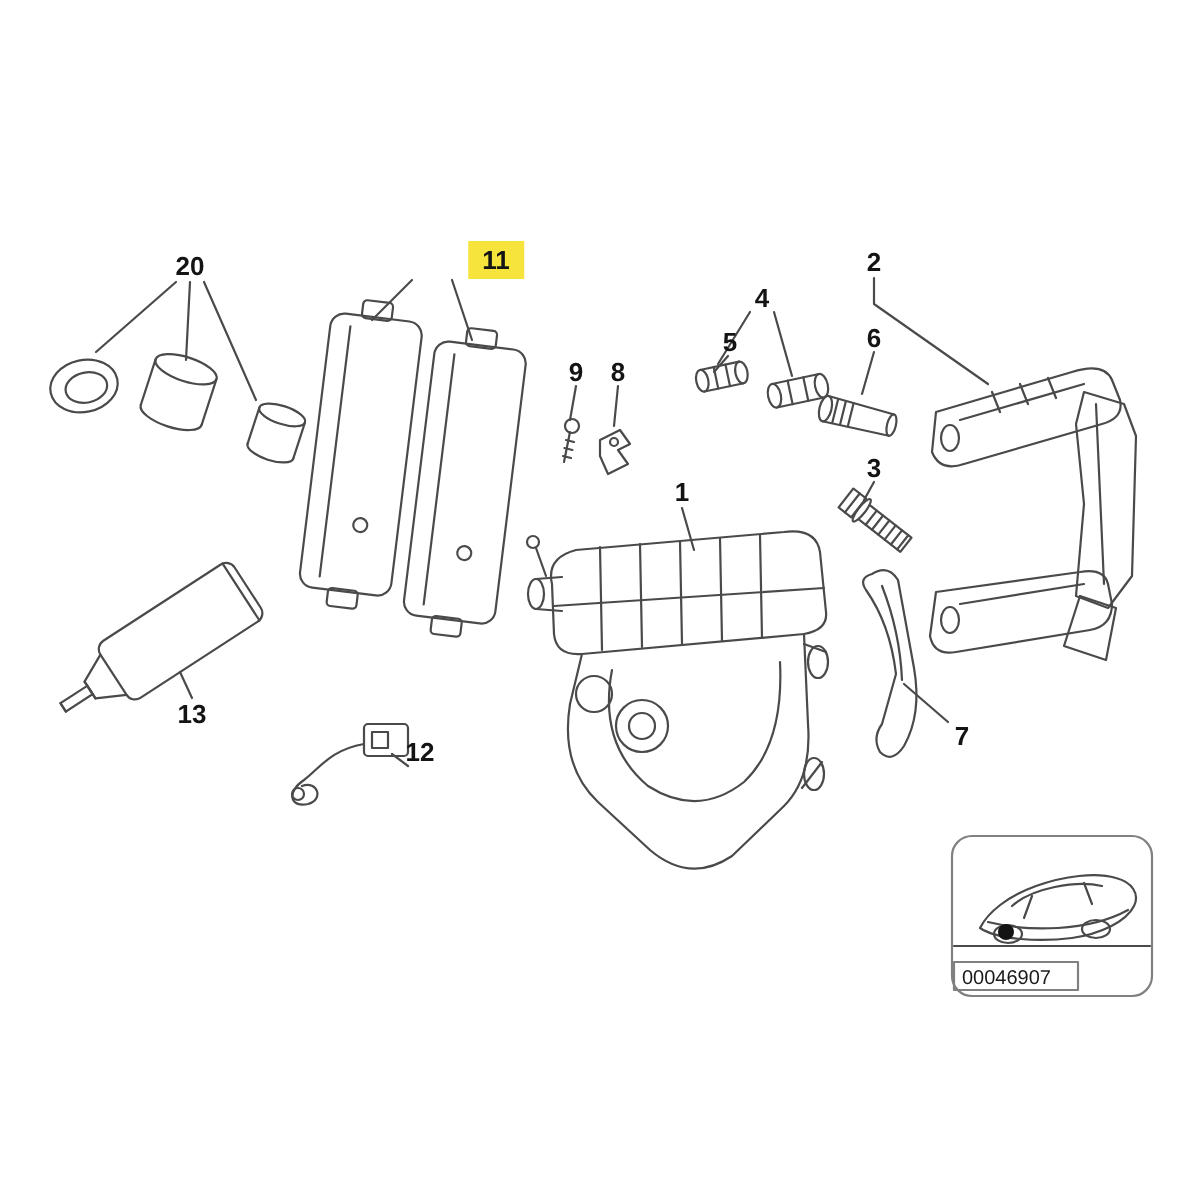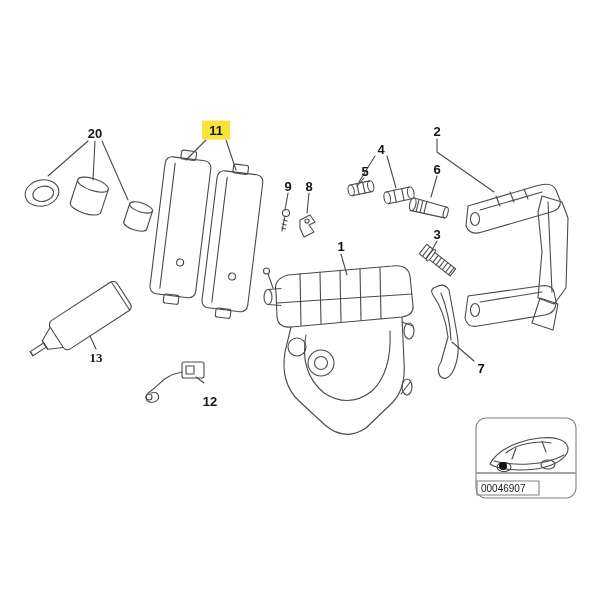--- a/index.html
+++ b/index.html
@@ -14,21 +14,21 @@
   }
   .art .dot { fill:#141414; stroke:none; }
   .art .box { stroke:#808080; fill:none; }
   .art text { fill:#1a1a1a; stroke:none; font:10px "Liberation Sans", sans-serif; }
   #labels-layer { position:absolute; left:0; top:0; width:100%; height:100%; }
   .part-label {
     position:absolute; transform:translate(-50%,-50%);
     font-weight:bold; font-size:13px; color:#141414; line-height:1;
     padding:2px 4px; cursor:pointer; user-select:none;
   }
-  .part-label.highlighted { background:var(--hl,#f6e43c); padding:3px 7px; }
+  .part-label.highlighted { background:var(--hl,#f6e43c); padding:3px 7px;margin-left:32px; }
 </style>
 </head>
 <body>
 
 <div class="stage">
 
   <svg class="art" width="600" height="600" viewBox="0 0 600 600">
     <defs>
       <g id="padShape">
         <rect x="0" y="0" width="46" height="138" rx="7"></rect>
@@ -193,17 +193,17 @@
       <div class="part-label highlighted" style="left: 216px; top: 130px;">11</div>
       <div class="part-label" style="left: 288px; top: 186px;">9</div>
       <div class="part-label" style="left: 309px; top: 186px;">8</div>
       <div class="part-label" style="left: 365px; top: 171px;">5</div>
       <div class="part-label" style="left: 381px; top: 149px;">4</div>
       <div class="part-label" style="left: 437px; top: 131px;">2</div>
       <div class="part-label" style="left: 437px; top: 169px;">6</div>
       <div class="part-label" style="left: 437px; top: 234px;">3</div>
       <div class="part-label" style="left: 341px; top: 246px;">1</div>
       <div class="part-label" style="left: 481px; top: 368px;">7</div>
-      <div class="part-label" style="left: 96px; top: 357px; font-family: Liberation Serif, serif;">13</div>
-      <div class="part-label" style="left: 210px; top: 401px;">12</div>
+      <div class="part-label" style="left: 96px; top: 357px;">13</div>
+      <div class="part-label" style="left: 210px; top: 376px;">12</div>
     </div>
 
 </div>
 
 </body></html>

